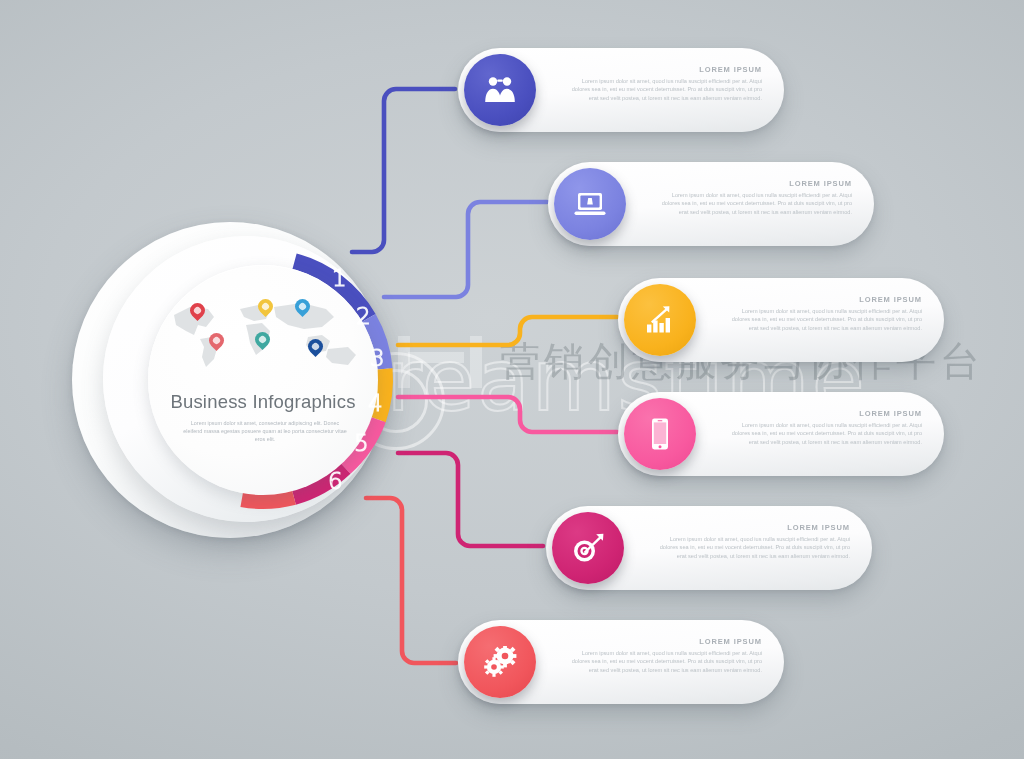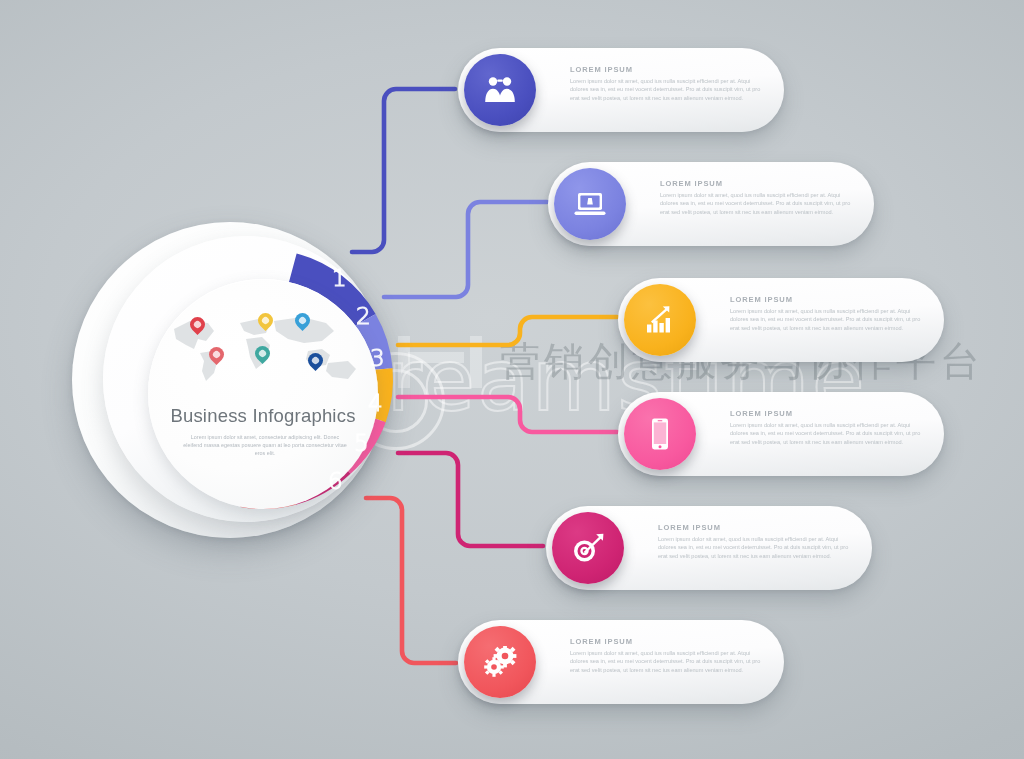--- a/index.html
+++ b/index.html
@@ -56,21 +56,21 @@
     background:linear-gradient(140deg,#ffffff 0%,#fbfcfc 42%,#e8ebed 78%,#dfe3e5 100%);
     box-shadow:0 14px 30px rgba(90,100,110,.30), 0 2px 6px rgba(90,100,110,.18);
   }
   .disc-mid{
     position:absolute;left:103px;top:236px;width:286px;height:286px;border-radius:50%;
     background:linear-gradient(150deg,#ffffff 0%,#fdfdfe 46%,#eceff1 80%,#e3e7ea 100%);
     box-shadow:0 10px 22px rgba(90,100,110,.22);
   }
   .donut{position:absolute;left:131px;top:247px;width:264px;height:264px;}
   .disc-inner{
-    position:absolute;left:148px;top:279px;width:230px;height:230px;border-radius:50%;
+    position:absolute;left:148px;top:265px;width:230px;height:230px;border-radius:50%;
     background:radial-gradient(circle at 38% 32%, #ffffff 0%, #fdfdfd 55%, #f2f4f5 100%);
     box-shadow:0 6px 16px rgba(90,100,110,.20), inset 0 1px 0 #fff;
     overflow:hidden;
   }
   .seg-num{
     position:absolute;
     font-size:23px;font-family:"DejaVu Sans", sans-serif;font-weight:300;
     color:transparent;-webkit-text-stroke:1.2px rgba(255,255,255,.92);
     pointer-events:none;
   }
@@ -102,21 +102,21 @@
     position:absolute;height:84px;border-radius:42px;
     background:linear-gradient(175deg,#ffffff 0%,#fcfcfd 48%,#eceef0 85%,#e4e7e9 100%);
     box-shadow:0 10px 20px rgba(85,95,105,.26), 0 2px 5px rgba(85,95,105,.14);
   }
   .card-ico{
     position:absolute;left:6px;top:6px;width:72px;height:72px;border-radius:50%;
     display:flex;align-items:center;justify-content:center;
     box-shadow:0 6px 12px rgba(60,65,75,.34);
   }
   .card-ico svg{display:block;}
-  .card-txt{position:absolute;left:112px;top:17px;right:22px;}
+  .card-txt{position:absolute;left:112px;top:17px;right:22px;text-align:right;}
   .card-title{
     font-size:7.5px;letter-spacing:.9px;font-weight:bold;color:#aab0b6;
     font-family:"Liberation Sans",sans-serif;margin-bottom:3px;
   }
   .card-body{
     font-size:5.6px;line-height:8.4px;color:#bcc2c7;
     font-family:"Liberation Sans",sans-serif;max-width:265px;
   }
 </style>
 </head>

